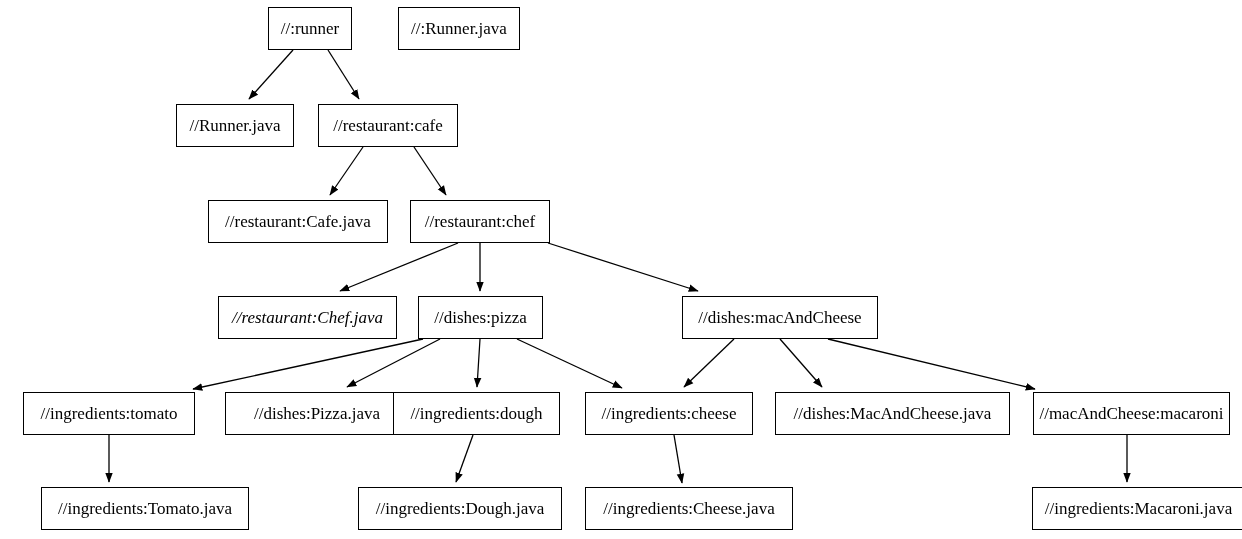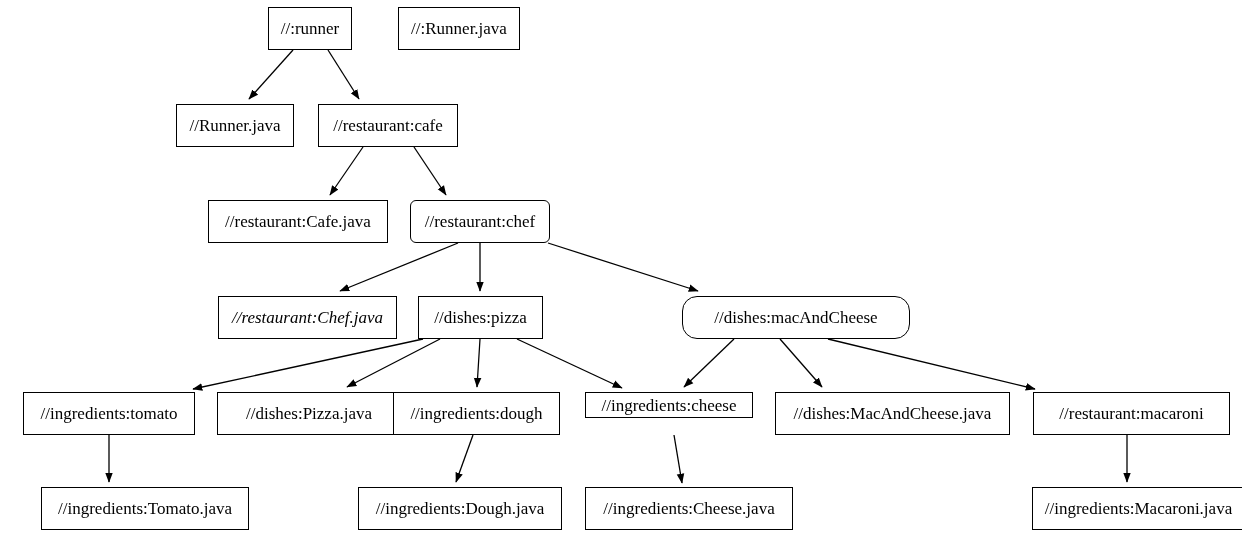--- a/index.html
+++ b/index.html
@@ -81,49 +81,49 @@
       </div>
       <div class="node" style="left: 176px; top: 104px; width: 118px; height: 43px;">
         <span>//Runner.java</span>
       </div>
       <div class="node" style="left: 318px; top: 104px; width: 140px; height: 43px;">
         <span>//restaurant:cafe</span>
       </div>
       <div class="node" style="left: 208px; top: 200px; width: 180px; height: 43px;">
         <span>//restaurant:Cafe.java</span>
       </div>
-      <div class="node" style="left: 410px; top: 200px; width: 140px; height: 43px; border-radius: 6px;">
+      <div class="node" style="left: 410px; top: 200px; width: 140px; height: 43px;">
         <span>//restaurant:chef</span>
       </div>
       <div class="node" style="left: 218px; top: 296px; width: 179px; height: 43px; font-style: italic;">
         <span>//restaurant:Chef.java</span>
       </div>
       <div class="node" style="left: 418px; top: 296px; width: 125px; height: 43px; text-align: right;">
         <span>//dishes:pizza</span>
       </div>
-      <div class="node" style="left: 682px; top: 296px; width: 228px; height: 43px; border-radius: 15px;">
+      <div class="node" style="left: 682px; top: 296px; width: 196px; height: 43px;">
         <span>//dishes:macAndCheese</span>
       </div>
       <div class="node" style="left: 23px; top: 392px; width: 172px; height: 43px; align-items: center;">
         <span>//ingredients:tomato</span>
       </div>
-      <div class="node" style="left: 217px; top: 392px; width: 184px; height: 43px; text-align: center;">
+      <div class="node" style="left: 225px; top: 392px; width: 184px; height: 43px; text-align: center;">
         <span>//dishes:Pizza.java</span>
       </div>
       <div class="node" style="left: 393px; top: 392px; width: 167px; height: 43px;">
         <span>//ingredients:dough</span>
       </div>
-      <div class="node" style="left: 585px; top: 392px; width: 168px; height: 26px;">
+      <div class="node" style="left: 585px; top: 392px; width: 168px; height: 43px;">
         <span>//ingredients:cheese</span>
       </div>
       <div class="node" style="left: 775px; top: 392px; width: 235px; height: 43px;">
         <span>//dishes:MacAndCheese.java</span>
       </div>
       <div class="node" style="left: 1033px; top: 392px; width: 197px; height: 43px;">
-        <span>//restaurant:macaroni</span>
+        <span>//macAndCheese:macaroni</span>
       </div>
       <div class="node" style="left: 5px; top: 487px; width: 208px; height: 43px; margin-left: 36px;">
         <span>//ingredients:Tomato.java</span>
       </div>
       <div class="node" style="left: 358px; top: 487px; width: 204px; height: 43px;">
         <span>//ingredients:Dough.java</span>
       </div>
       <div class="node" style="left: 585px; top: 487px; width: 208px; height: 43px;">
         <span>//ingredients:Cheese.java</span>
       </div>

